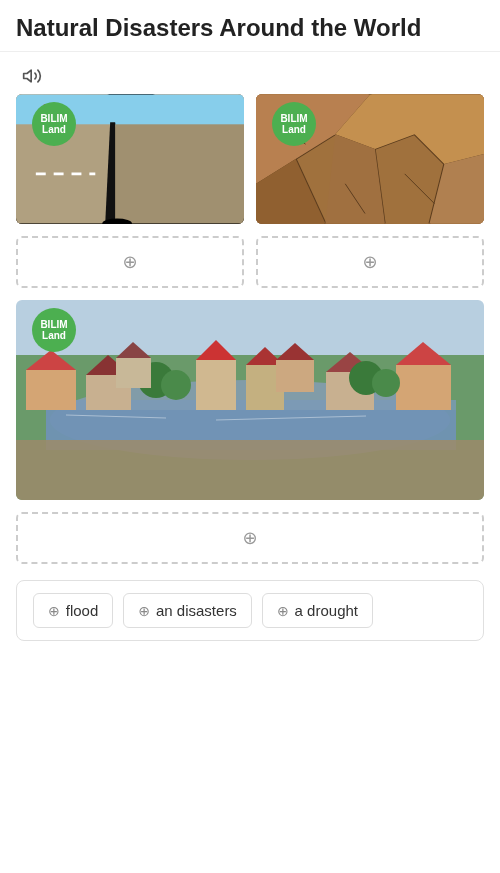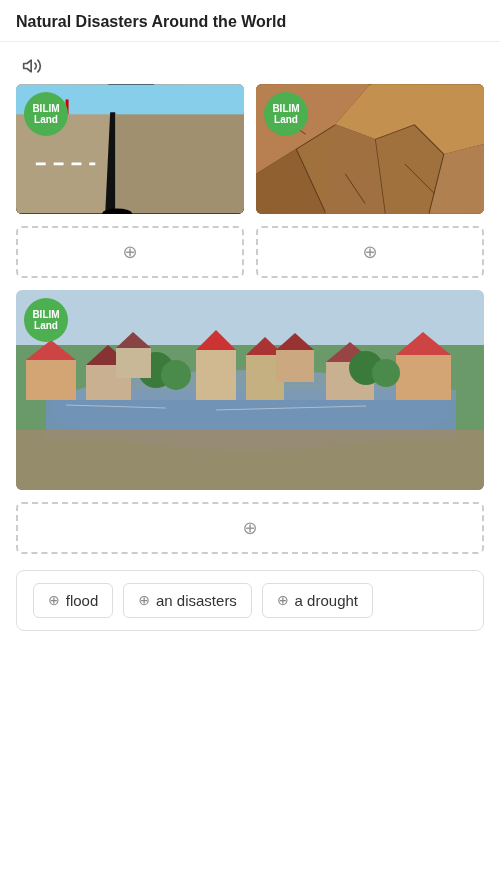--- a/index.html
+++ b/index.html
@@ -10,21 +10,21 @@
       min-height: 873px;
       overflow-x: hidden;
     }
 
     .header {
       padding: 12px 16px 8px 16px;
       border-bottom: 1px solid #eee;
     }
 
     .title {
-      font-size: 16px;
+      font-size: 24px;
       font-weight: bold;
       color: #222;
       line-height: 1.3;
     }
 
     .instructions {
       padding: 12px 16px 8px 16px;
     }
 
     .instructions-text {
@@ -97,21 +97,21 @@
       content: '';
       position: absolute;
       inset: 0;
       background:
         linear-gradient(20deg, #7a4f2a 0%, #a0713d 25%, #8b5e3c 50%, #c4904f 75%, #8b5e3c 100%);
     }
 
     .bilum-badge {
       position: absolute;
       top: 8px;
-      left: 8px;
+      left: 16px;
       background: #4CAF50;
       color: white;
       font-size: 10px;
       font-weight: bold;
       padding: 4px 8px;
       border-radius: 50%;
       width: 44px;
       height: 44px;
       display: flex;
       align-items: center;

